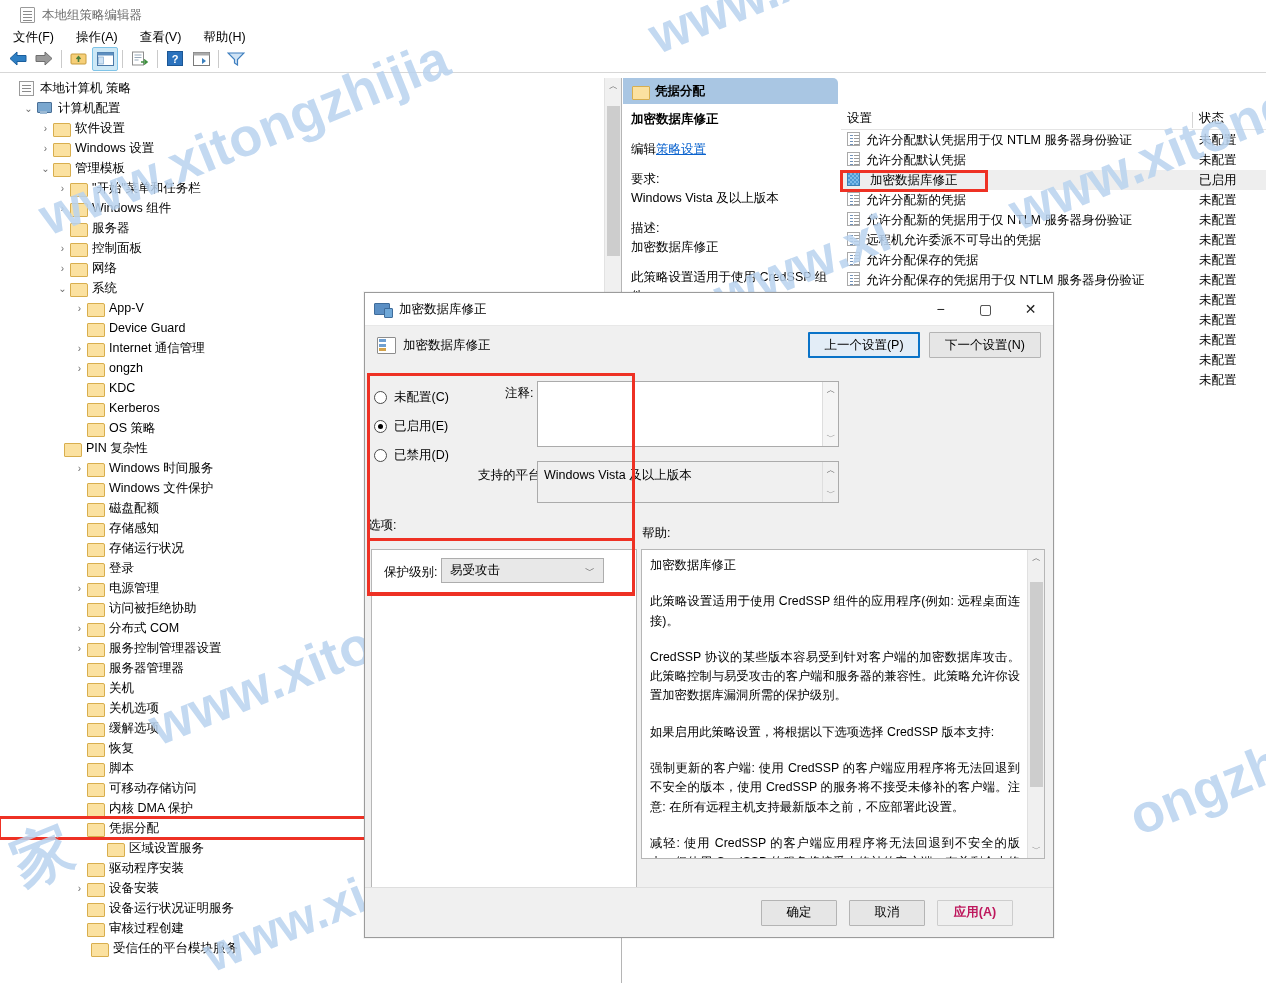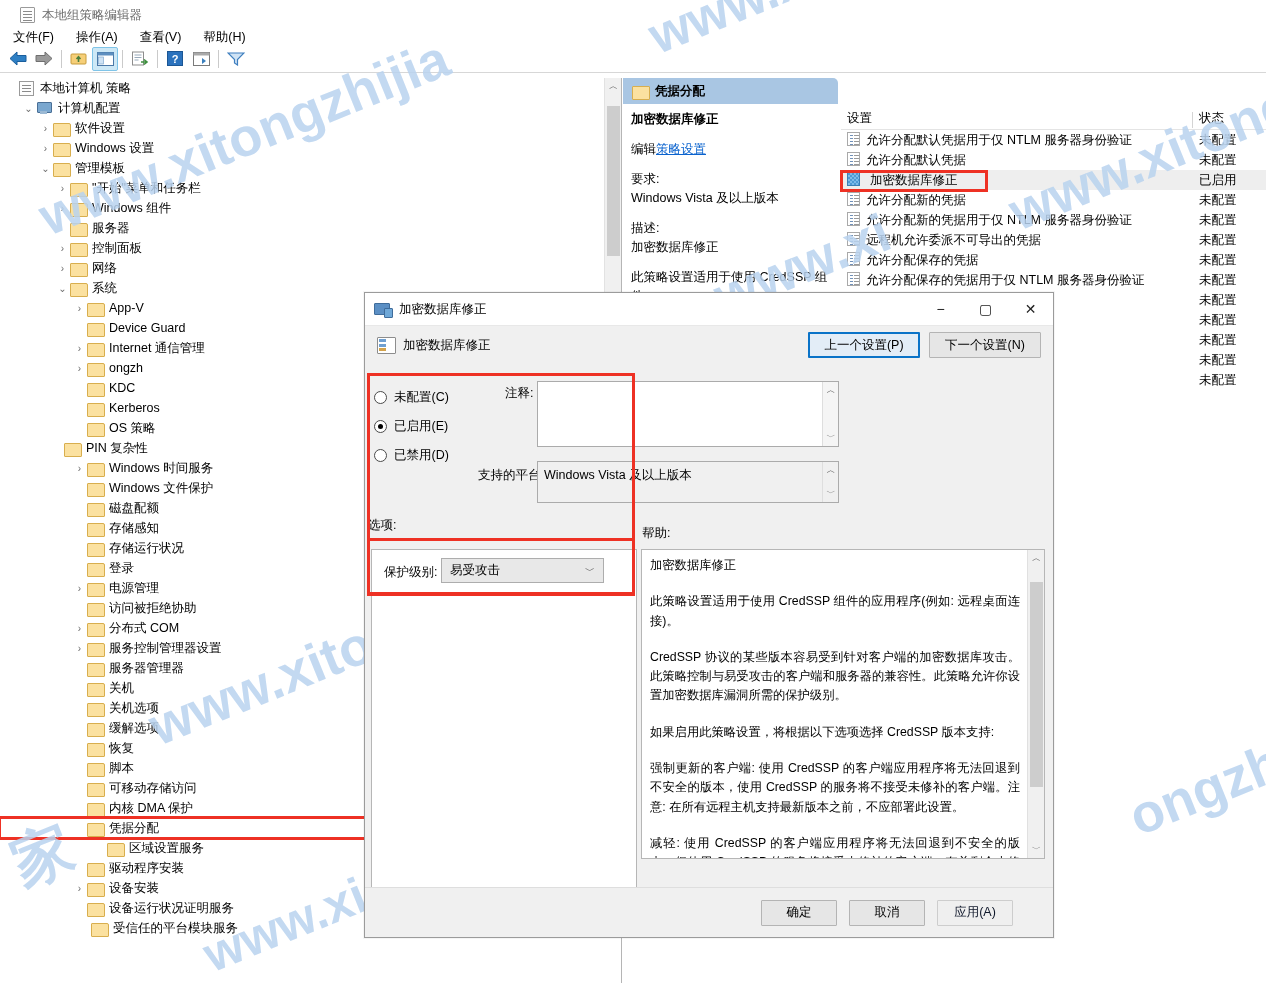--- a/index.html
+++ b/index.html
@@ -218,21 +218,21 @@
   #dlg-foot{
     position:absolute; left:0; bottom:0; width:688px; height:50px;
     background:#f0f0f0; border-top:1px solid #dedede;
     display:flex; align-items:center; justify-content:flex-end; padding-right:40px; gap:12px;
   }
   .fbtn{
     width:76px;height:26px;font-size:12.5px; background:#e6e6e6;
     border:1px solid #b4b4b4; display:flex;align-items:center;justify-content:center;
     border-radius:1px; cursor:default;
   }
-  .fbtn.disabled{ color:#0f172a; border-color:#cdcdcd; background:#efefef; }
+  .fbtn.disabled{ color:#be185d; border-color:#cdcdcd; background:#efefef;font-weight:bold; }
 </style>
 </head>
 <body>
 
 <div id="app-title-bar">
   <span class="doc-ico"></span>
   <span class="ttl">本地组策略编辑器</span>
 </div>
 
 <div id="menubar">
@@ -501,20 +501,25 @@
       </div>
       <div class="trow" style="padding-left: 72px;">
         <span class="chev">›</span>
         <span class="folder"></span>
         <span>设备安装</span>
       </div>
       <div class="trow" style="padding-left: 72px;">
         <span class="chev"></span>
         <span class="folder"></span>
         <span>设备运行状况证明服务</span>
+      </div>
+      <div class="trow" style="padding-left: 72px;">
+        <span class="chev"></span>
+        <span class="folder"></span>
+        <span>审核过程创建</span>
       </div>
       <div class="trow" style="padding-left: 76px;">
         <span class="chev"></span>
         <span class="folder"></span>
         <span>受信任的平台模块服务</span>
       </div>
     </div>
   <div id="tree-scroll-track">
     <div class="sb-arrow" style="top:0">︿</div>
     <div id="tree-scroll-thumb"></div>

